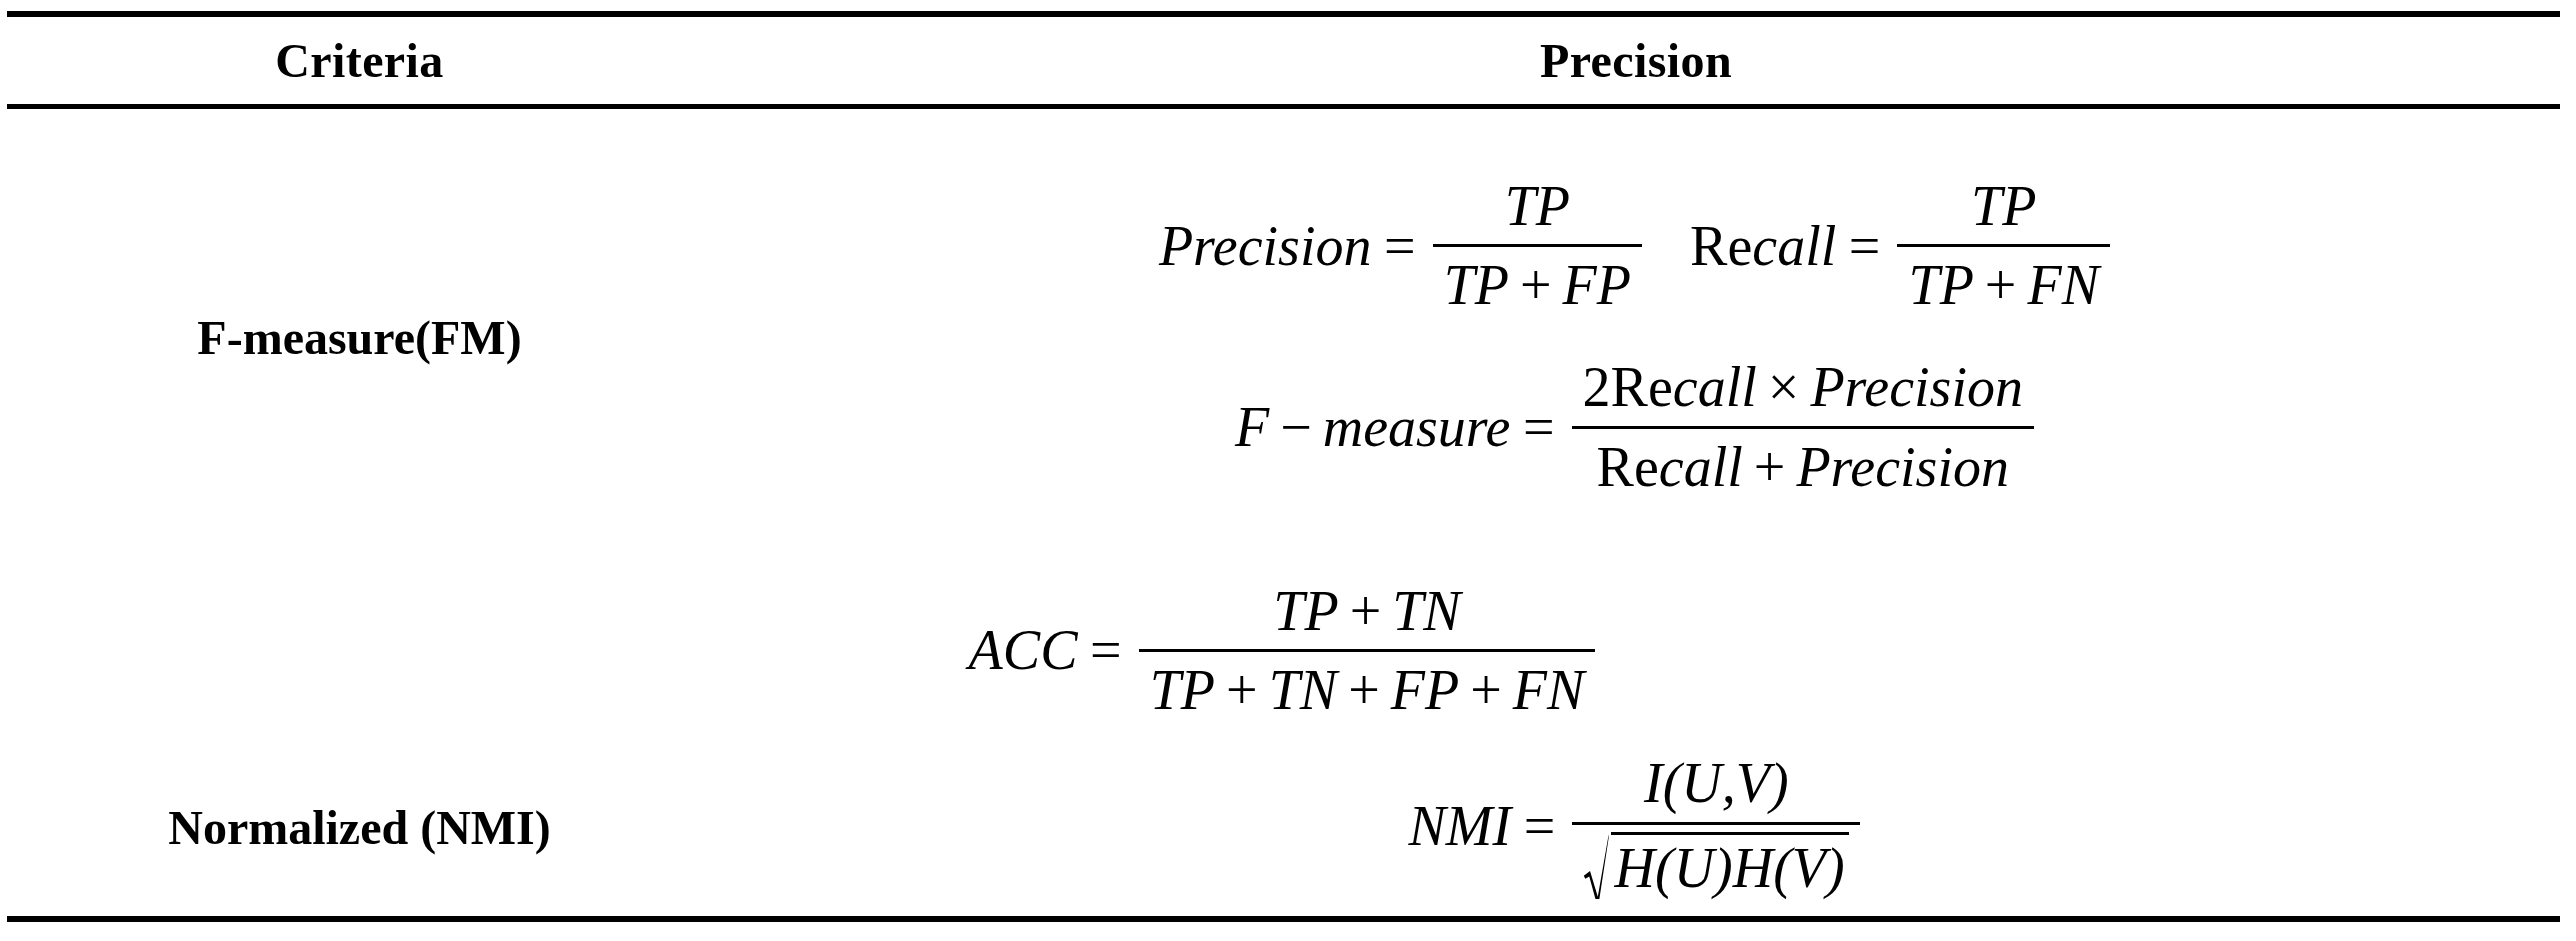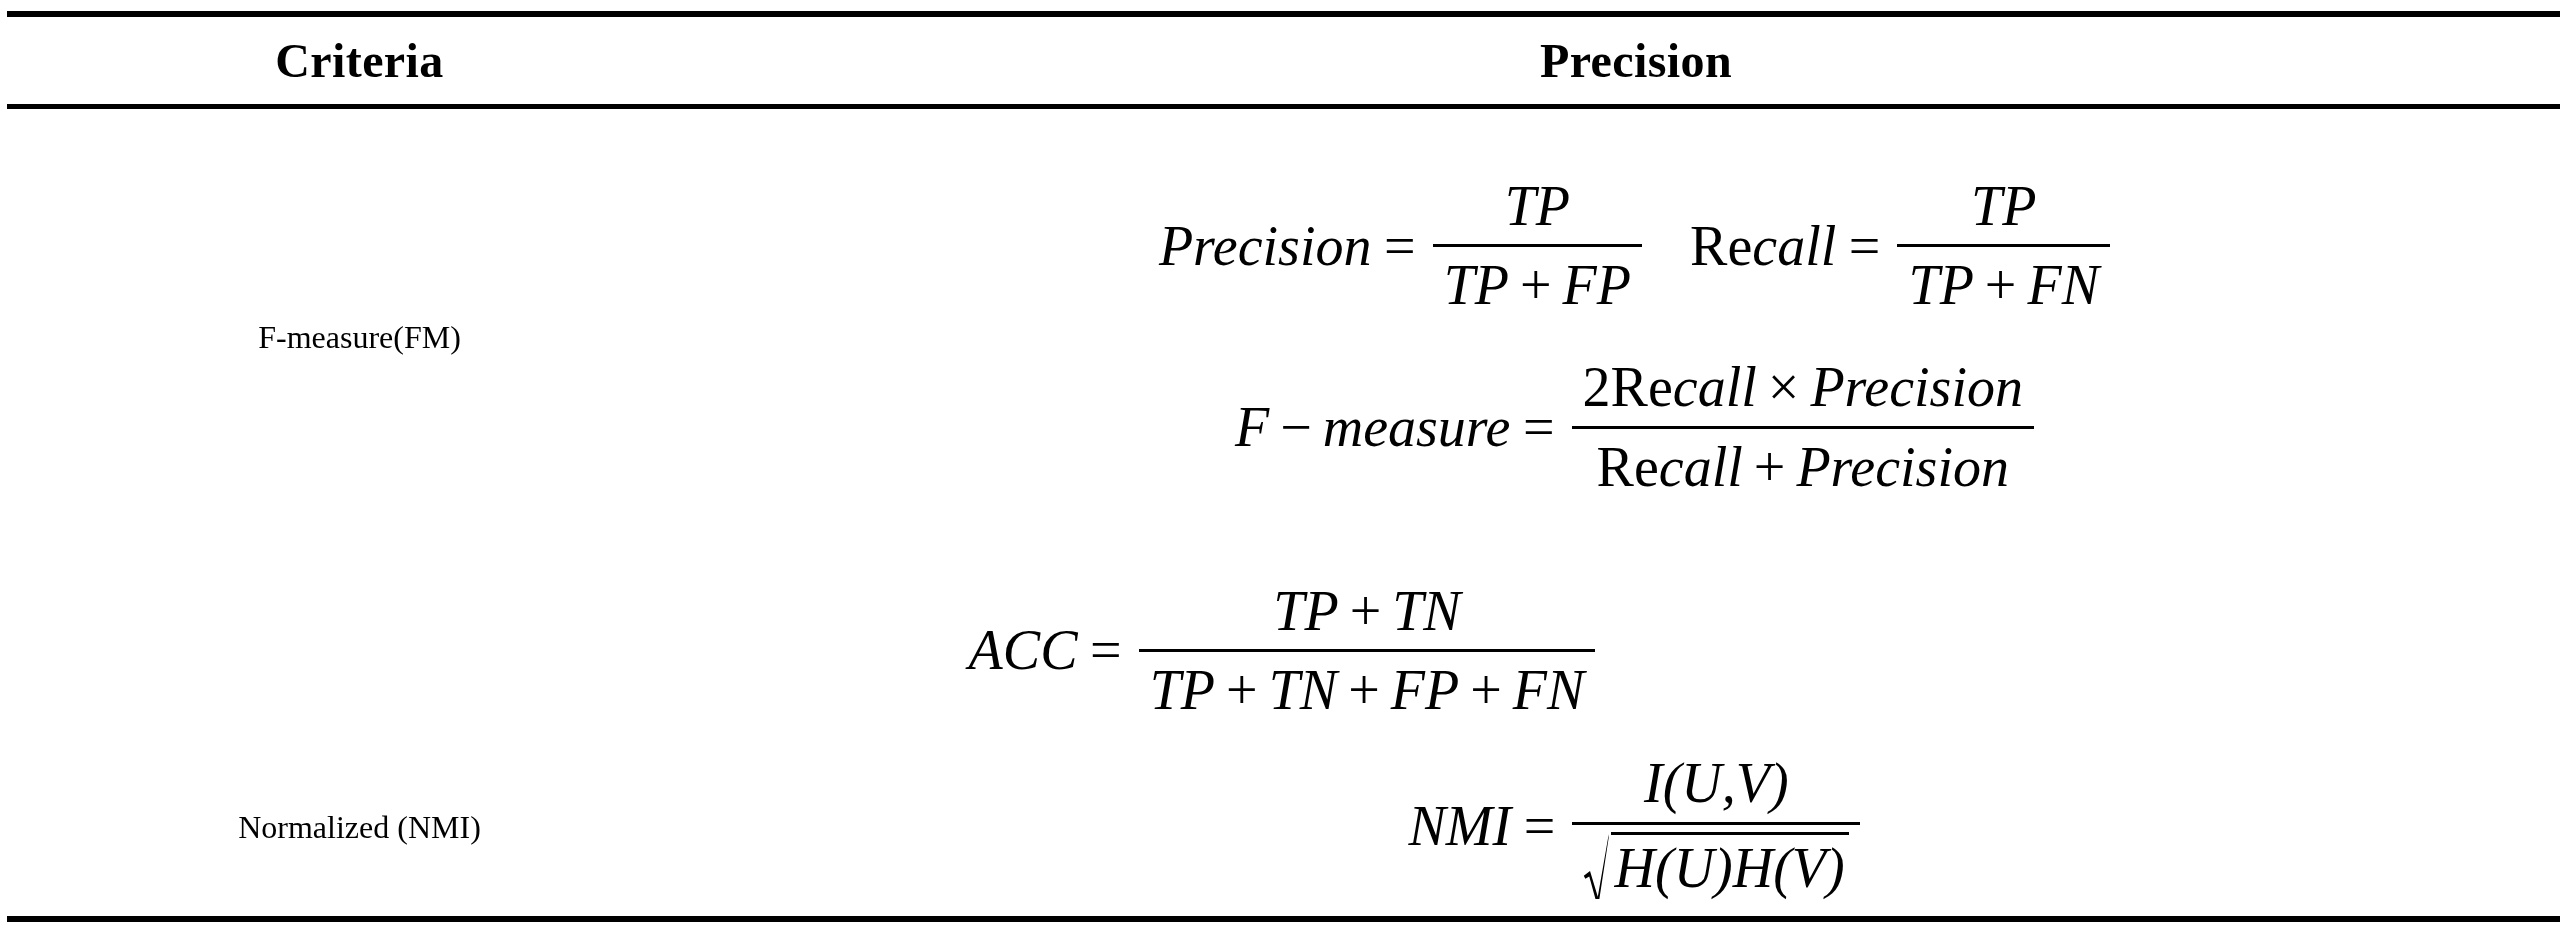--- a/index.html
+++ b/index.html
@@ -50,23 +50,24 @@
     display: flex;
     align-items: center;
     width: 100%;
   }
   .row-fm   { height: 455px; }
   .row-acc  { height: 173px; }
   .row-nmi  { height: 179px; }
 
   .crit-cell {
     text-align: center;
-    font-size: 32px;
+    font-size: 48px;
     line-height: 1.30;
     padding-top: 3.1px;
+    font-weight: bold;
   }
   .def-cell {
     display: flex;
     flex-direction: column;
     align-items: center;
     justify-content: center;
     gap: 42px;
   }
 
   

